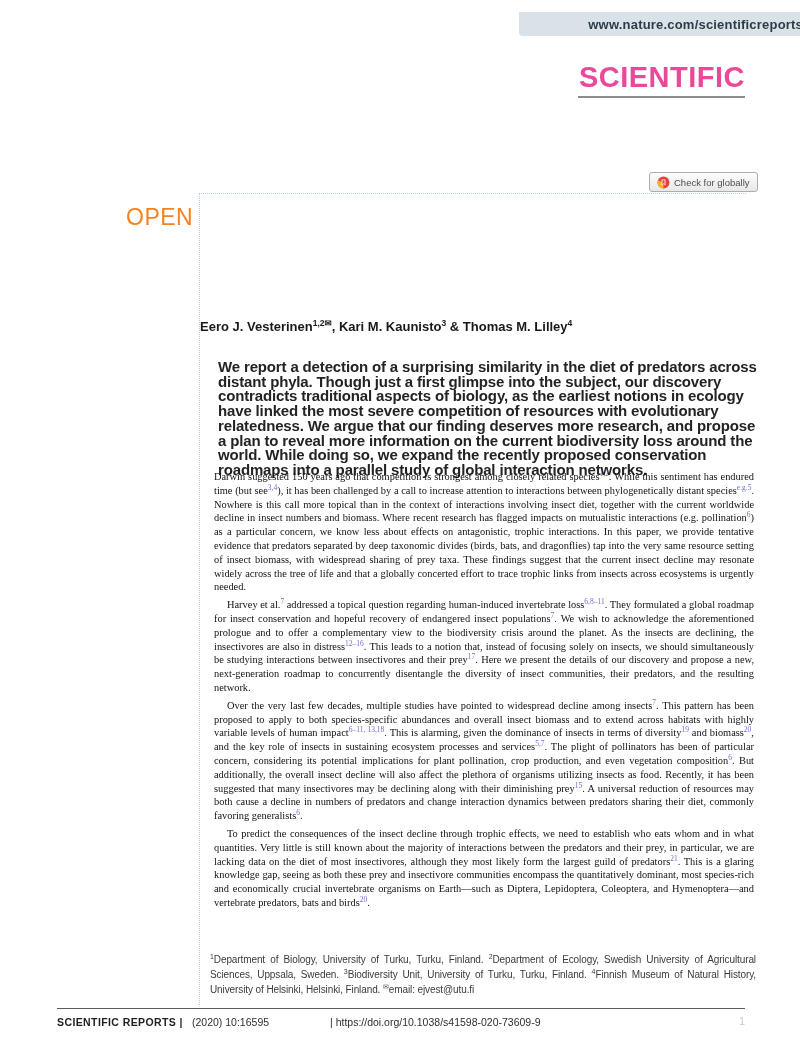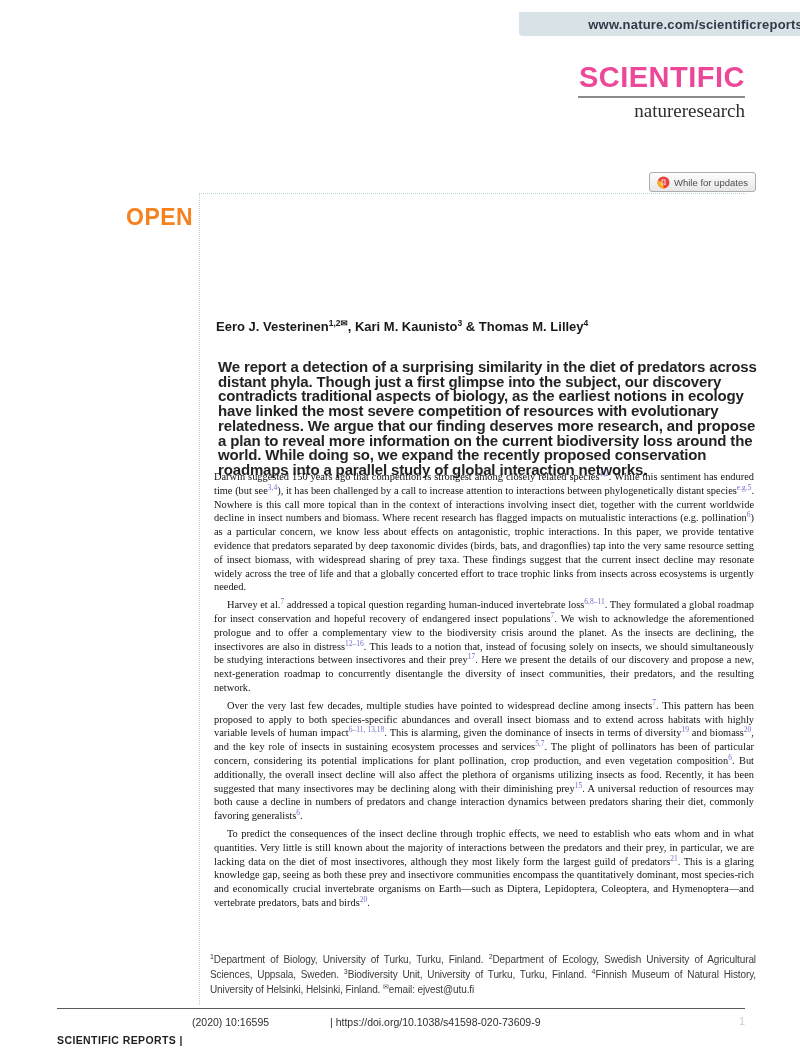--- a/index.html
+++ b/index.html
@@ -21,72 +21,71 @@
   
   .check-badge{position:absolute;left:649px;top:172px;height:20px;box-sizing:border-box;
                border:1px solid #adadad;border-radius:3px;background:linear-gradient(#fdfdfd,#e7e7e7);
                display:flex;align-items:center;gap:4px;padding:0 7px;cursor:pointer;}
   .check-badge span{font-size:9.5px;color:#4d4d4d;}
 
   
   .dotted-h{position:absolute;left:199px;top:193px;width:547px;border-top:1px dotted #b7cfd9;}
   .dotted-v{position:absolute;left:199px;top:193px;height:812px;border-left:1px dotted #b7cfd9;}
 
-  .open-label{position:absolute;left:126px;top:204px;font-size:23px;font-weight:bold;color:#f58220;letter-spacing:.5px;}
+  .open-label{position:absolute;left:126px;top:204px;font-size:23px;font-weight:normal;color:#f58220;letter-spacing:.5px;}
 
   .title{position:absolute;left:210px;top:196px;width:545px;margin:0;
          font-size:29px;font-weight:bold;color:#0e0e0e;line-height:40px;letter-spacing:-.5px;}
 
-  .authors{position:absolute;left:216px;top:318px;width:548px;font-size:13px;font-weight:bold;color:#191919;}
+  .authors{position:absolute;left:200px;top:318px;width:548px;font-size:13px;font-weight:bold;color:#191919;}
   .authors sup{font-size:8.5px;}
 
   .abstract{position:absolute;left:210px;top:352px;width:546px;margin:8px;
             font-size:15px;font-weight:bold;color:#232323;line-height:14.7px;letter-spacing:-.15px;}
 
   .body{position:absolute;left:210px;top:466px;width:548px;
         font-family:"Liberation Serif",serif;font-size:10.4px;line-height:13.8px;color:#121212;
         text-align:justify;hyphens:auto;}
   .body p{margin:4px;}
   .body p + p{text-indent:13px;}
   .body sup{color:#6f6ecb;font-size:7.5px;line-height:0;}
 
   .footnotes{position:absolute;left:210px;top:952px;width:546px;
              font-size:10px;line-height:15px;color:#3b3b3b;text-align:justify;letter-spacing:-.1px;}
   .footnotes sup{font-size:7px;line-height:0;}
   .email-link{color:#3b3b3b;text-decoration:none;}
 
   .footer-rule{position:absolute;left:57px;top:1008px;width:688px;border-top:1px solid #5c5c5c;}
-  .footer-journal{position:absolute;left:57px;top:1016px;font-size:10.5px;font-weight:bold;color:#1f1f1f;letter-spacing:.4px;margin-top:18px;}
+  .footer-journal{position:absolute;left:57px;top:1016px;font-size:10.5px;font-weight:bold;color:#1f1f1f;letter-spacing:.4px;}
   .footer-citation{position:absolute;left:185px;top:1016px;font-size:10.5px;color:#2f2f2f;margin-left:7px;}
   .footer-doi{position:absolute;left:330px;top:1016px;font-size:10.5px;color:#2f2f2f;}
   .footer-page{position:absolute;right:55px;top:1015px;font-size:11px;color:#c5ccd2;}
 </style>
 </head>
 <body>
 
 <div class="page">
 
   <div class="topbar">
     <span>www.nature.com/scientificreports</span>
   </div>
 
   <div class="logo">
     <div class="logo-sci">SCIENTIFIC</div>
     <div class="logo-rule"></div>
-    <div class="logo-pub">natureresearch</div>
   </div>
 
   <div class="check-badge">
     <svg width="13" height="13" viewBox="0 0 24 24">
       <circle cx="12" cy="12" r="11" fill="#e8413c"></circle>
       <path d="M12 23A11 11 0 0 1 1.6 8.4L12 12z" fill="#f6b221"></path>
       <path d="M8.5 6.5h7v11l-3.5-3-3.5 3z" fill="#ffffff"></path>
       <path d="M10 8h4v7l-2-1.7L10 15z" fill="#e8413c"></path>
     </svg>
-    <span>While for updates</span>
+    <span>Check for globally</span>
   </div>
 
   <div class="dotted-h"></div>
   <div class="dotted-v"></div>
 
   <div class="open-label">OPEN</div>
 
 
   <div class="authors">Eero J. Vesterinen<sup>1,2✉</sup>, Kari M. Kaunisto<sup>3</sup> &amp; Thomas M. Lilley<sup>4</sup></div>
 

